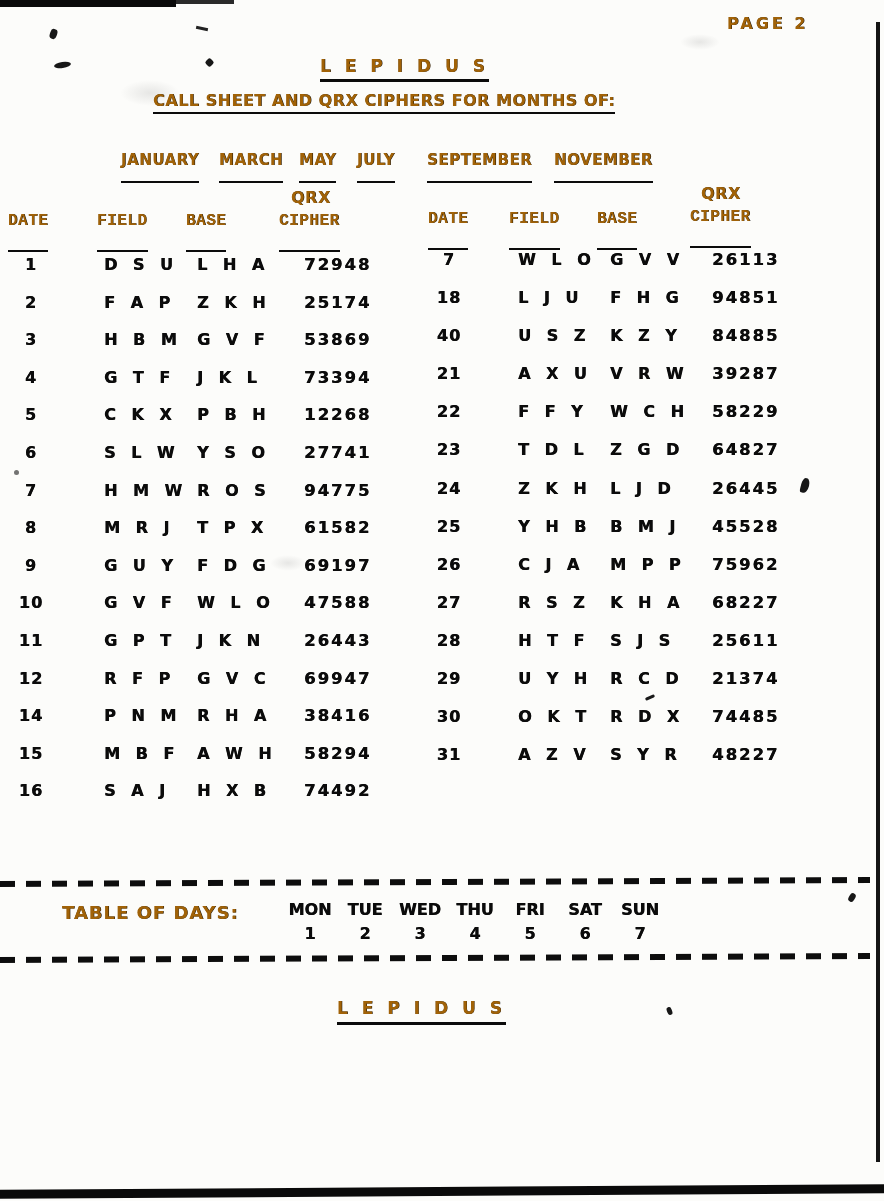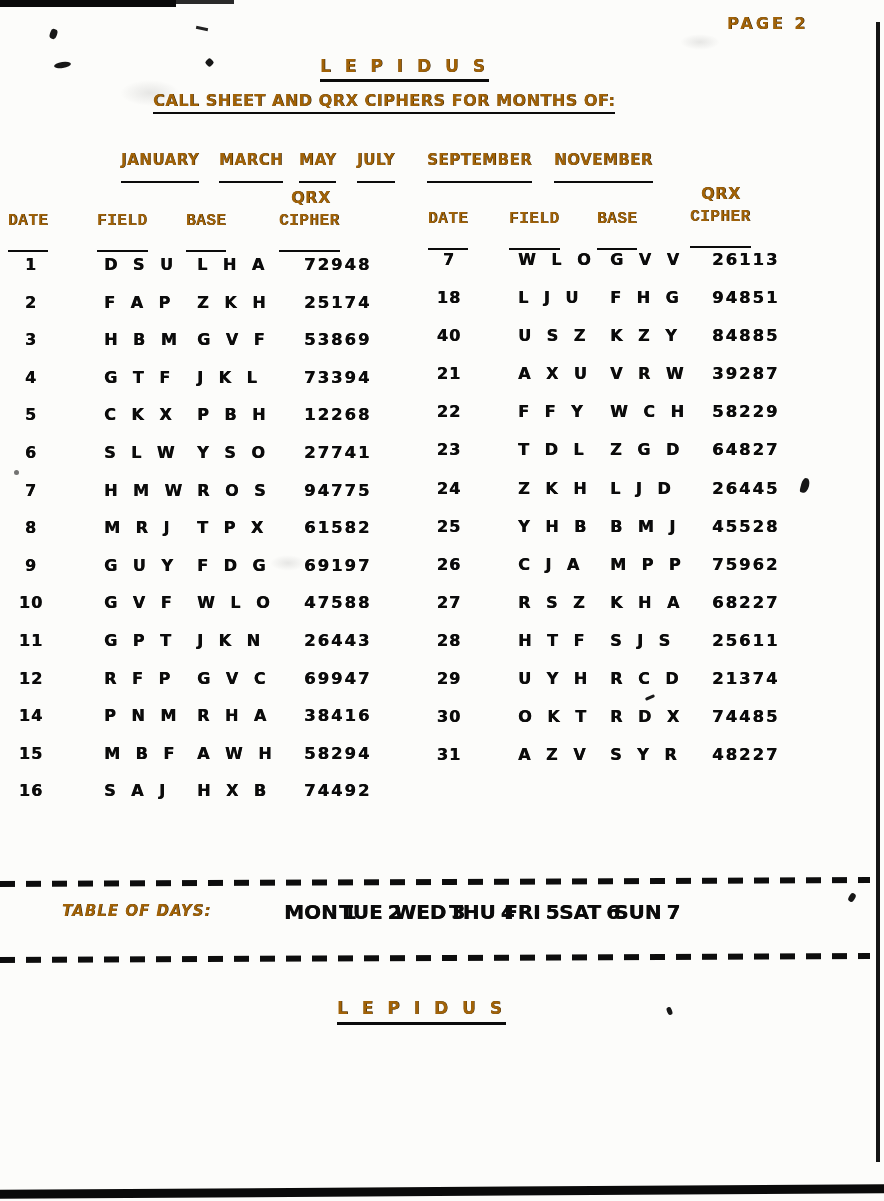--- a/index.html
+++ b/index.html
@@ -42,24 +42,24 @@
   .tbl-right .cell.base{left:185px;}
   .tbl-right .cell.cipher{left:287px;}
 
   .dash-line{
     left:0;width:870px;height:6px;
     background:repeating-linear-gradient(90deg,#0d0d0d 0 15px,transparent 15px 26px);
   }
   .dash1{top:879px;transform:rotate(-0.25deg);}
   .dash2{top:955px;transform:rotate(-0.25deg);}
 
-  .days-label{left:62px;top:902px;font-size:15px;letter-spacing:1px;font-style:italic;}
+  .days-label{left:62px;top:902px;font-size:18px;letter-spacing:1px;}
   .days{left:284px;top:900px;width:382px;display:flex;justify-content:space-between;}
-  .day-col{width:52px;display:flex;flex-direction:row;align-items:center;gap:5px;
-    font-size:20px;text-shadow:0.4px 0 0 #0b0b0b;}
+  .day-col{width:52px;display:flex;flex-direction:column;align-items:center;gap:5px;
+    font-size:16px;text-shadow:0.4px 0 0 #0b0b0b;}
 
   .footer-title{left:337px;top:998px;font-size:17px;letter-spacing:4px;
     border-bottom:3.5px solid #0b0b0b;padding-bottom:4px;}
 
   
   .edge-top{left:0;top:0;width:176px;height:7px;background:#0a0a0a;}
   .edge-top2{left:176px;top:0;width:58px;height:4px;background:#2a2a2a;}
   .edge-right{left:876px;top:22px;width:4px;height:1140px;background:#141414;}
   .edge-bottom{left:-4px;top:1187px;width:895px;height:9px;background:#0a0a0a;transform:rotate(-0.35deg);}
   .spk{background:#171717;border-radius:50%;}

